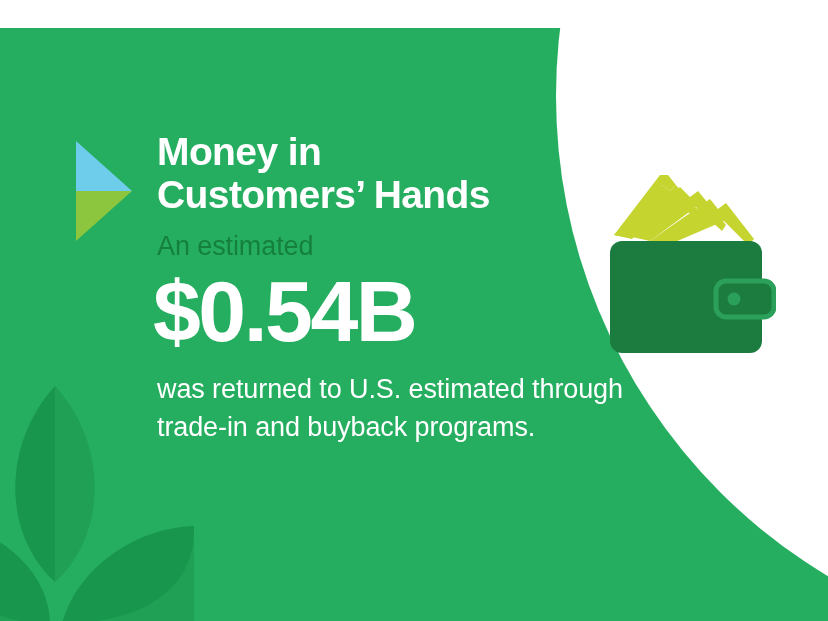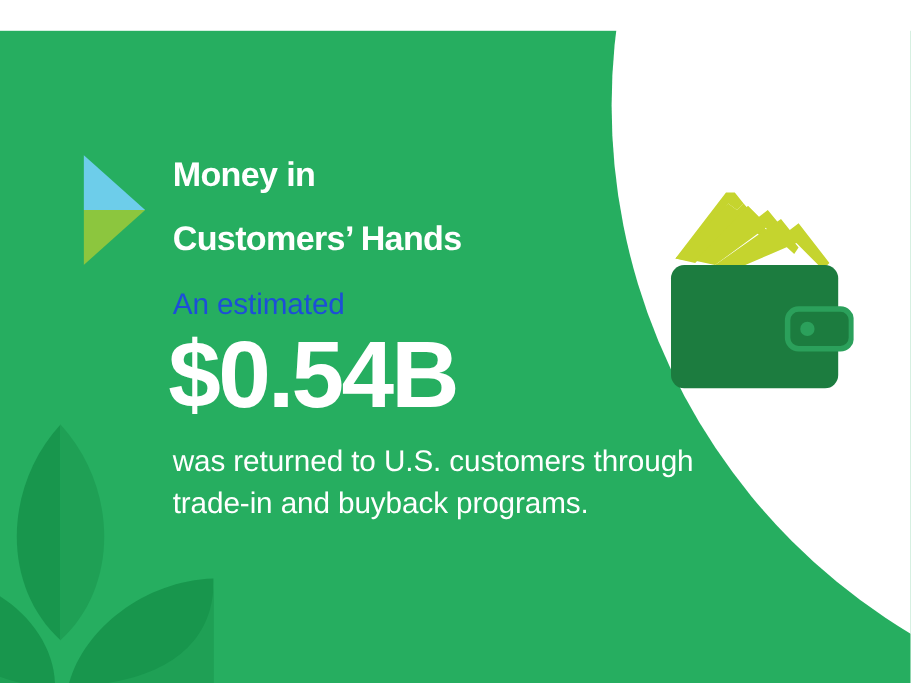--- a/index.html
+++ b/index.html
@@ -66,29 +66,29 @@
 
   
   .text-block {
     position: absolute;
     left: 157px;
     top: 130px;
     width: 600px;
   }
   .headline {
     color: #ffffff;
-    font-size: 31px;
-    line-height: 58px;
+    font-size: 39px;
+    line-height: 43px;
     font-weight: bold;
     letter-spacing: -0.6px;
     margin: 0;
     white-space: pre-line;
   }
   .kicker {
-    color: #1d4ed8;
+    color: #15803d;
     font-size: 27px;
     line-height: 32px;
     font-weight: normal;
     margin: 14px 0 0 0;
     letter-spacing: -0.1px;
   }
   .bignum {
     color: #ffffff;
     font-size: 86px;
     line-height: 86px;
@@ -151,17 +151,17 @@
       <rect x="110" y="118" width="58" height="36" rx="10" ry="10" fill="#1C7C3F" stroke="#2BA05B" stroke-width="5"></rect>
       <circle cx="128" cy="136" r="6.5" fill="#2BA05B"></circle>
     </svg>
   </div>
 
   <div class="text-block">
     <h1 class="headline">Money in
 Customers’ Hands</h1>
     <p class="kicker">An estimated</p>
     <p class="bignum">$0.54B</p>
-    <p class="body-copy">was returned to U.S. customers through
+    <p class="body-copy">was returned to U.S. estimated through
 trade-in and buyback programs.</p>
   </div>
 
 </div>
 
 </body></html>

